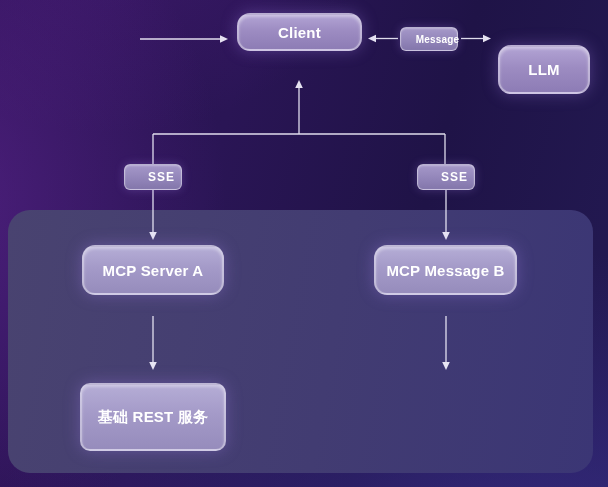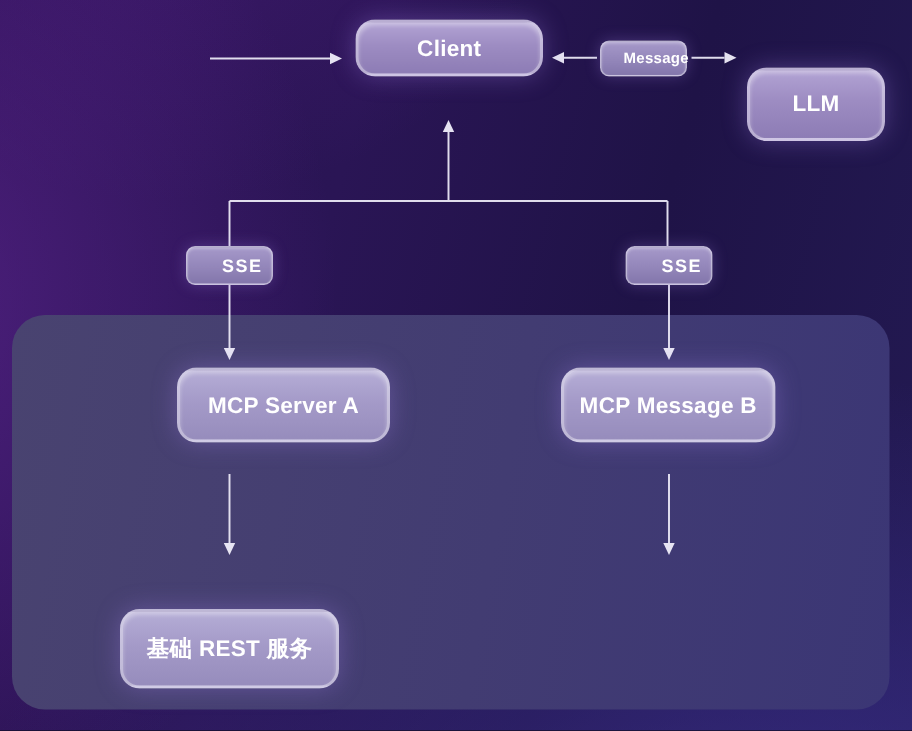--- a/index.html
+++ b/index.html
@@ -85,20 +85,20 @@
   <div class="node" style="left:237px;top:13px;width:125px;height:38px;">Client</div>
 
   <div class="badge msg" style="left:400px;top:27px;width:58px;height:24px;">Message</div>
 
   <div class="node" style="left:498px;top:13px;width:92px;height:49px;margin-top:32px;">LLM</div>
 
   <div class="badge" style="left:124px;top:164px;width:58px;height:26px;">SSE</div>
 
   <div class="badge" style="left:417px;top:164px;width:58px;height:26px;">SSE</div>
 
-  <div class="node inner" style="left:82px;top:245px;width:142px;height:50px;margin-left:36px;">MCP Server A</div>
+  <div class="node inner" style="left:82px;top:245px;width:142px;height:50px;">MCP Server A</div>
 
   <div class="node inner" style="left:374px;top:245px;width:143px;height:50px;">MCP Message B</div>
 
-  <div class="node inner" style="left:80px;top:406px;width:146px;height:53px;">基础 REST 服务</div>
+  <div class="node inner" style="left:80px;top:383px;width:146px;height:68px;border-radius:10px;">基础 REST 服务</div>
 
 
 </div>
 
 </body></html>

